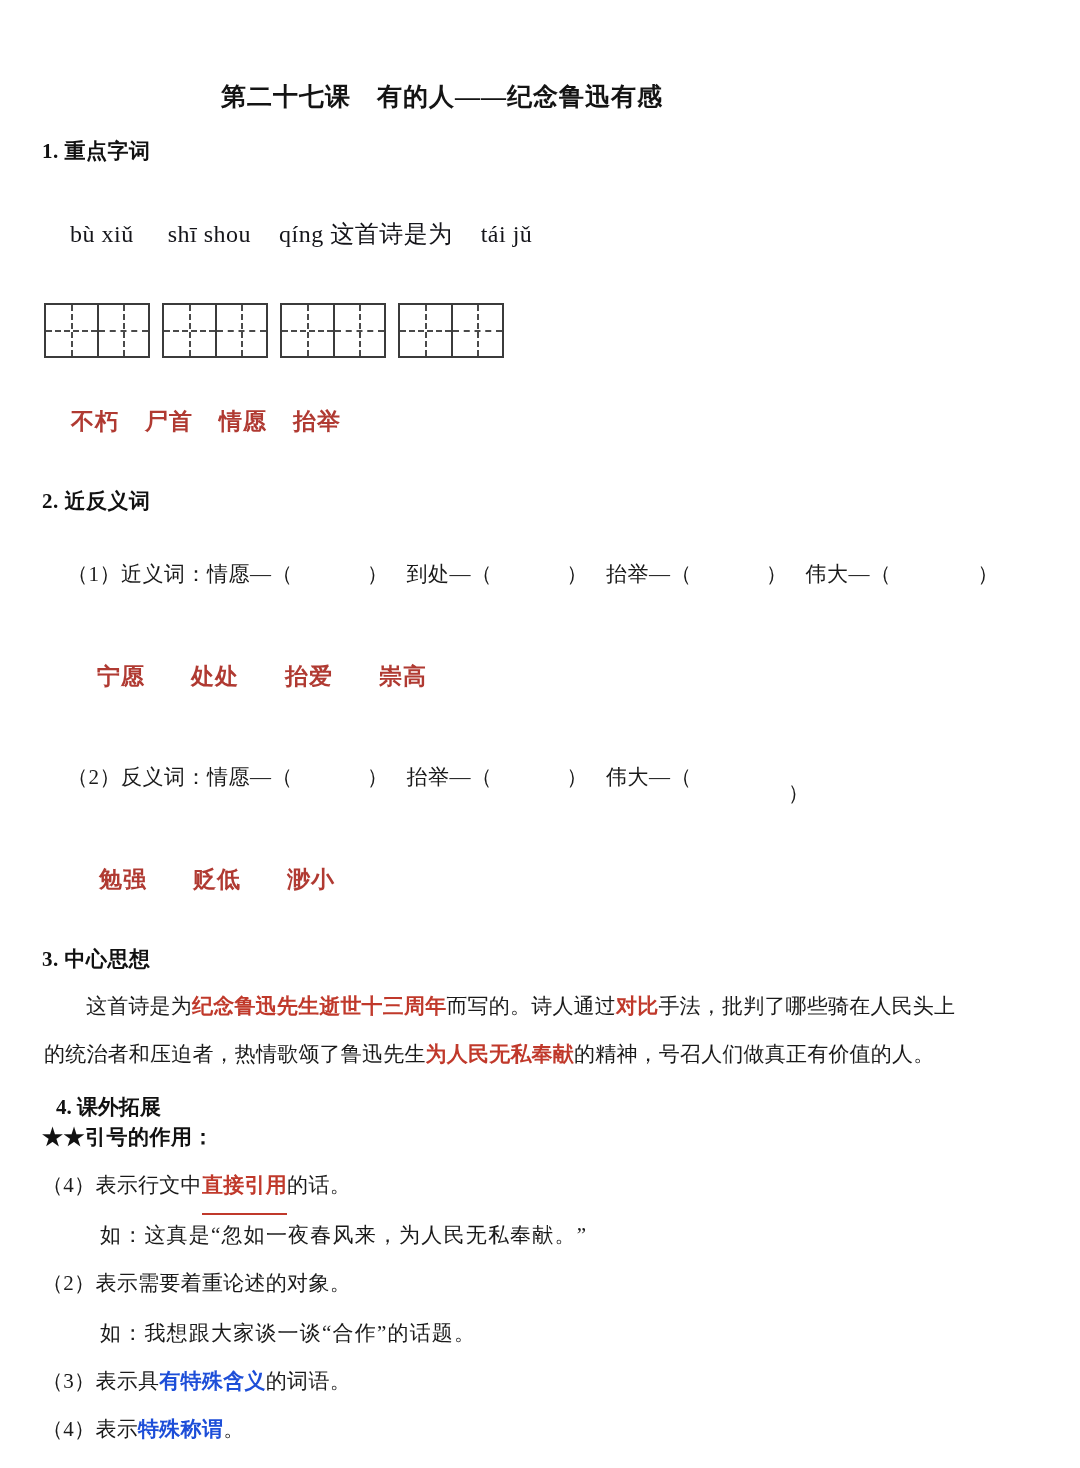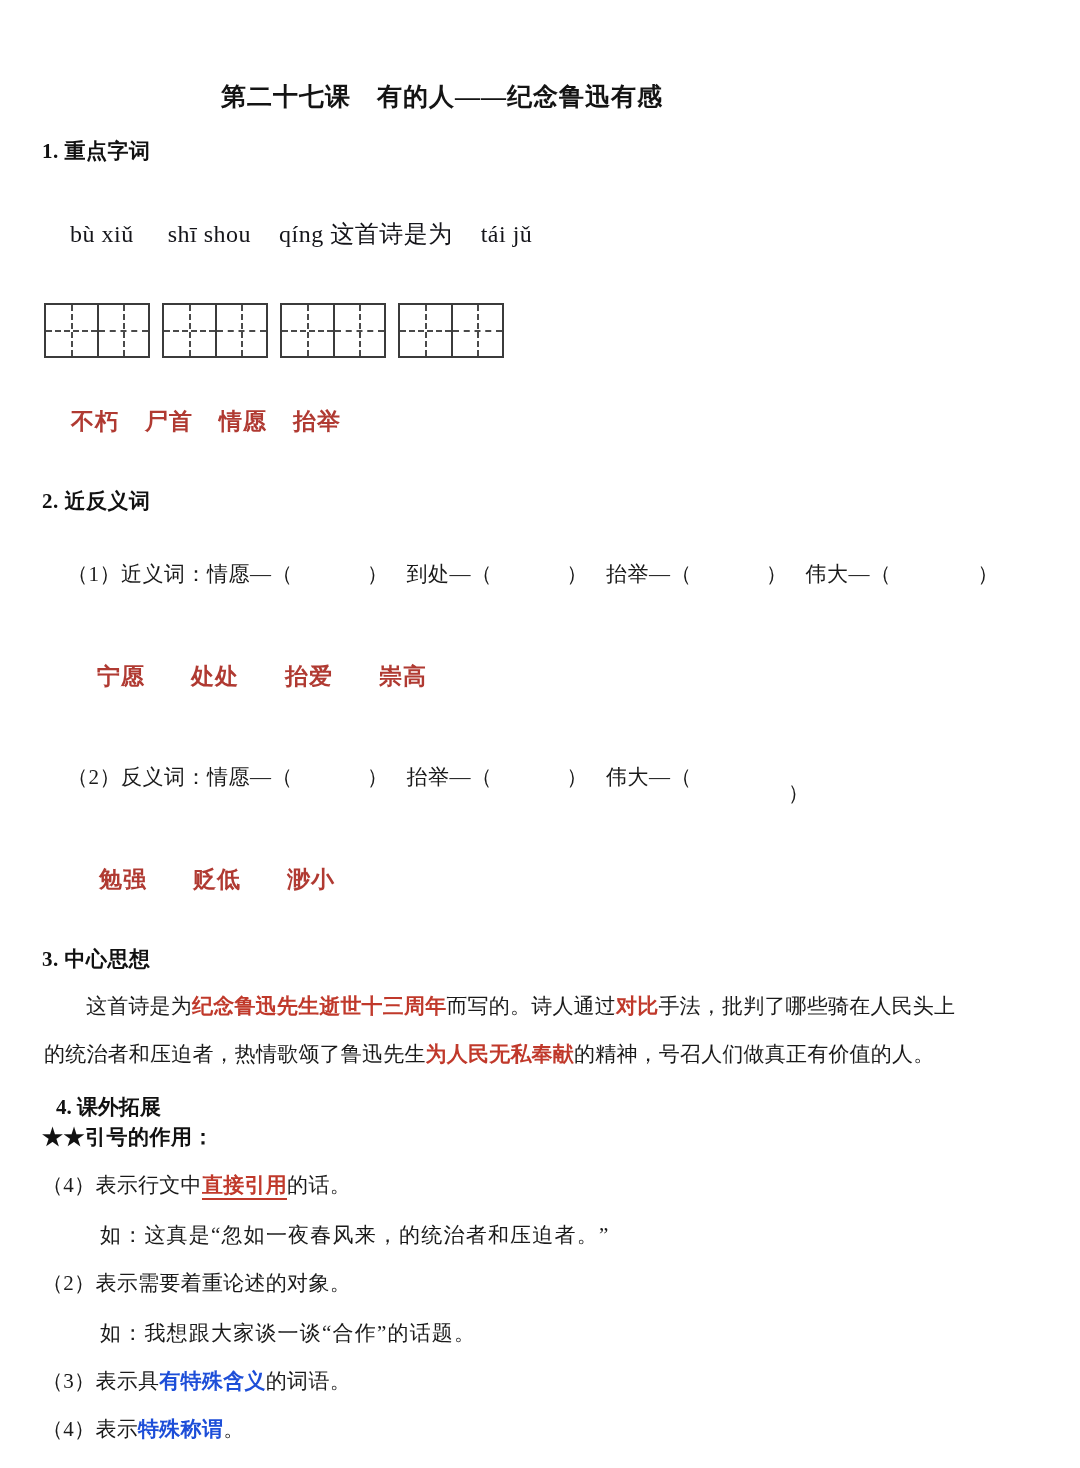--- a/index.html
+++ b/index.html
@@ -171,21 +171,21 @@
     font-size: 21px;
     margin: 22px 0 0 100px;
     color: #1a1a1a;
     letter-spacing: 1.2px;
     font-family: "Liberation Serif", "DejaVu Serif", serif;
   }
   .red-u {
     color: #c0392b;
     font-weight: 700;
     border-bottom: 2px solid #c0392b;
-    padding-bottom: 1px;
+    padding-bottom: 16px;
     text-align: center;
   }
   .red-b { color: #1d4ed8; font-weight: 700; }
 </style>
 </head>
 <body>
 
 <div class="page">
 
   <div class="doc-title">第二十七课　有的人——纪念鲁迅有感</div>
@@ -245,20 +245,20 @@
 
   <div class="para second">
     <span>的统治者和压迫者，热情歌颂了鲁迅先生</span><span class="red">为人民无私奉献</span><span>的精神，号召人们做真正有价值的人。</span>
   </div>
 
   <div class="sec4-head">4. 课外拓展</div>
   <div class="stars-line">★★引号的作用：</div>
 
   <div id="section4-items">
       <div class="item-line"><span>（4）表示行文中</span><span class="red-u">直接引用</span><span>的话。</span></div>
-      <div class="ex-line">如：这真是“忽如一夜春风来，的统治者和压迫者。”</div>
+      <div class="ex-line">如：这真是“忽如一夜春风来，为人民无私奉献。”</div>
       <div class="item-line"><span>（2）表示需要着重论述的对象。</span></div>
       <div class="ex-line">如：我想跟大家谈一谈“合作”的话题。</div>
       <div class="item-line"><span>（3）表示具</span><span class="red-b">有特殊含义</span><span>的词语。</span></div>
       <div class="item-line"><span>（4）表示</span><span class="red-b">特殊称谓</span><span>。</span></div>
     </div>
 
 </div>
 
 </body></html>

